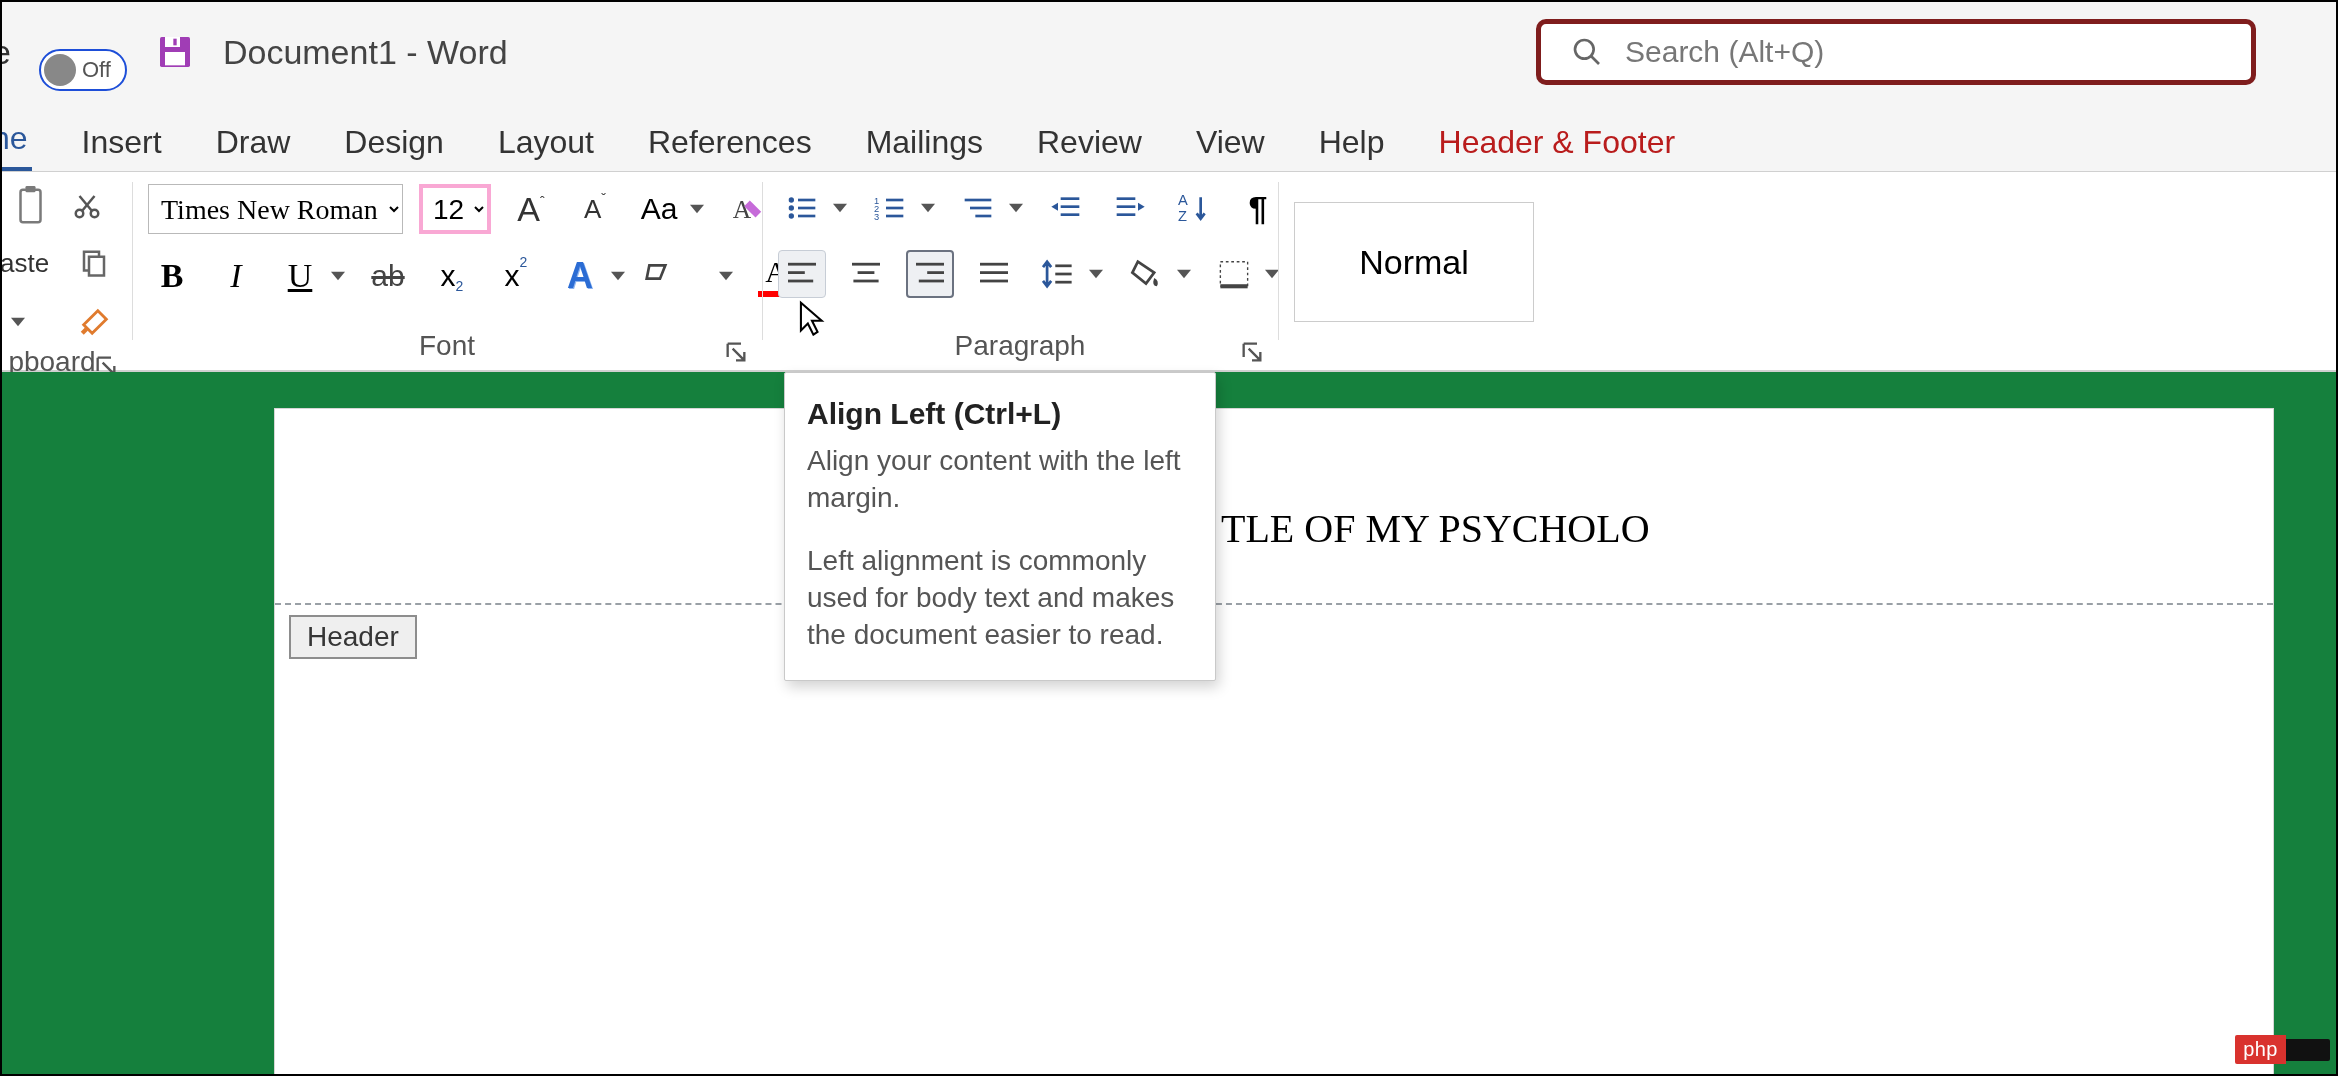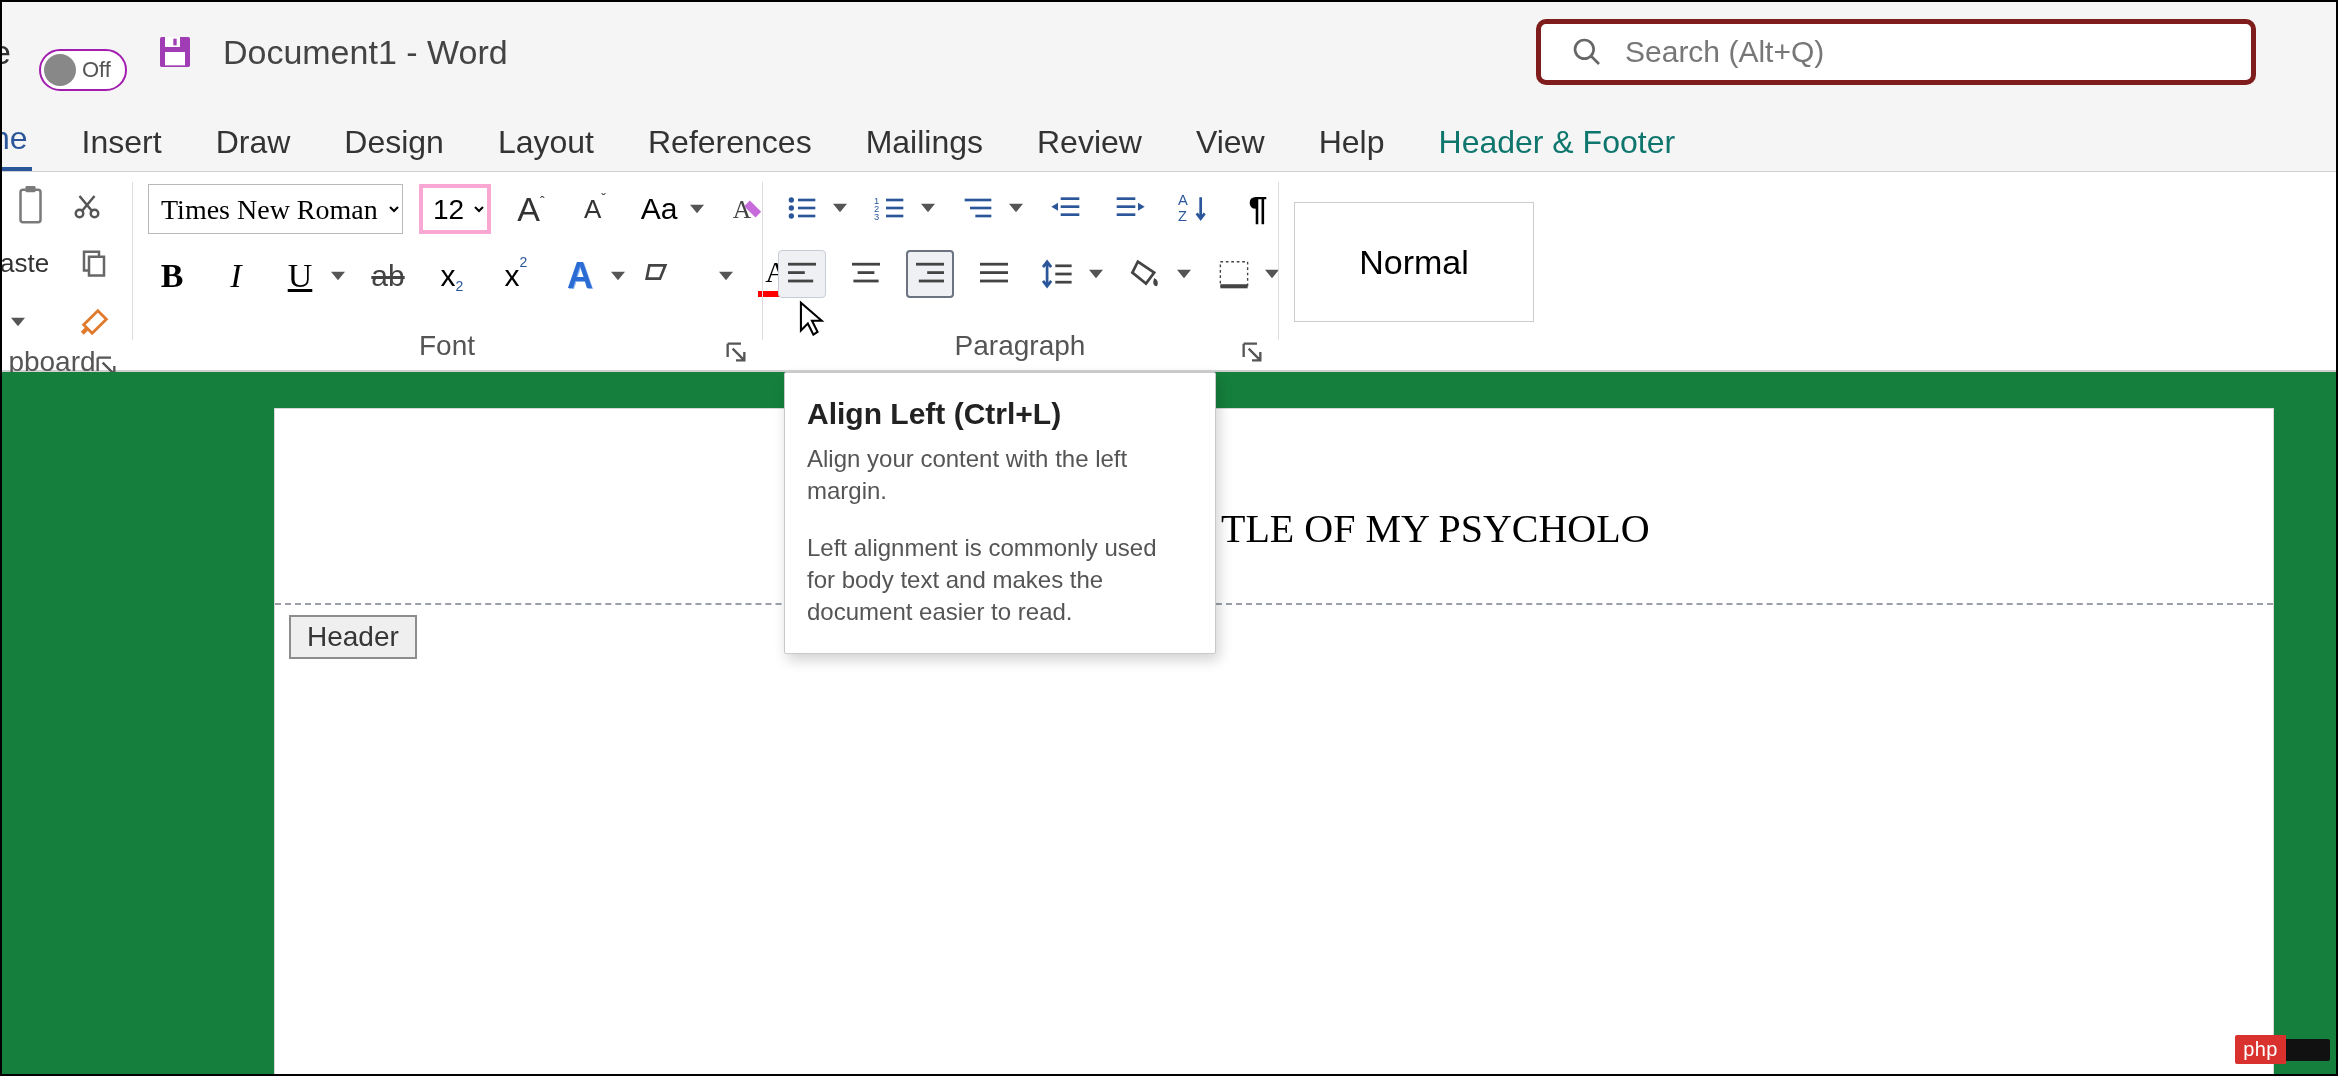--- a/index.html
+++ b/index.html
@@ -17,21 +17,21 @@
   .titlebar {
     height: 100px;
     background: #f5f5f5;
     display: flex;
     align-items: center;
     padding: 0 20px;
     gap: 28px;
   }
   .partial-left { font-size: 34px; color: #333; margin-left: -30px; }
   .toggle {
-    width: 88px; height: 42px; border-radius: 22px; border: 2px solid #a21caf;
+    width: 88px; height: 42px; border-radius: 22px; border: 2px solid #1d4ed8;
     display: inline-flex; align-items: center; padding: 3px; gap: 6px;
     background: #fff; cursor: pointer; margin-top: 36px;
   }
   .toggle .knob { width: 32px; height: 32px; border-radius: 50%; background: #888; }
   .toggle .lbl { font-size: 22px; color: #555; }
   .save-icon svg { width: 40px; height: 40px; display: block; }
   .title-text { font-size: 34px; color: #444; }
   .searchbox {
     margin-left: auto;
     width: 720px; height: 66px;
@@ -49,21 +49,21 @@
     height: 64px;
     display: flex; align-items: flex-end; gap: 46px;
     padding: 0 0 0 0;
     font-size: 32px;
     color: #333;
     border-bottom: 1px solid #d0d0d0;
     margin-top: 6px;
   }
   .tabs .tab { padding: 6px 4px 10px 4px; cursor: pointer; }
   .tabs .tab.active { color: #2b579a; border-bottom: 4px solid #2b579a; margin-left: -14px; }
-  .tabs .tab.contextual { color: #0f766e; }
+  .tabs .tab.contextual { color: #b91c1c; }
 
   
   .ribbon {
     background: #fff;
     border-bottom: 2px solid #d0d0d0;
     height: 200px;
     display: flex;
     position: relative;
   }
   .group {
@@ -134,21 +134,21 @@
   
   .tooltip {
     position:absolute; left:782px; top:370px;
     width:432px;
     background:#fff; border:1px solid #c9c9c9; border-radius:2px;
     box-shadow: 3px 6px 14px rgba(0,0,0,0.18);
     padding:24px 26px 26px 22px;
     z-index:100;
   }
   .tooltip .tt-title { font-size:30px; font-weight:600; color:#222; margin-bottom:12px; }
-  .tooltip .tt-body { font-size:24px; color:#555; line-height:1.32; }
+  .tooltip .tt-body { font-size:28px; color:#555; line-height:1.32; }
   .tooltip .tt-gap { height:26px; }
 
   
   .cursor {
     position:absolute; left:795px; top:298px; z-index:200; pointer-events:none;
   }
 
   
   .wm {
     position:absolute; right:6px; bottom:10px;

